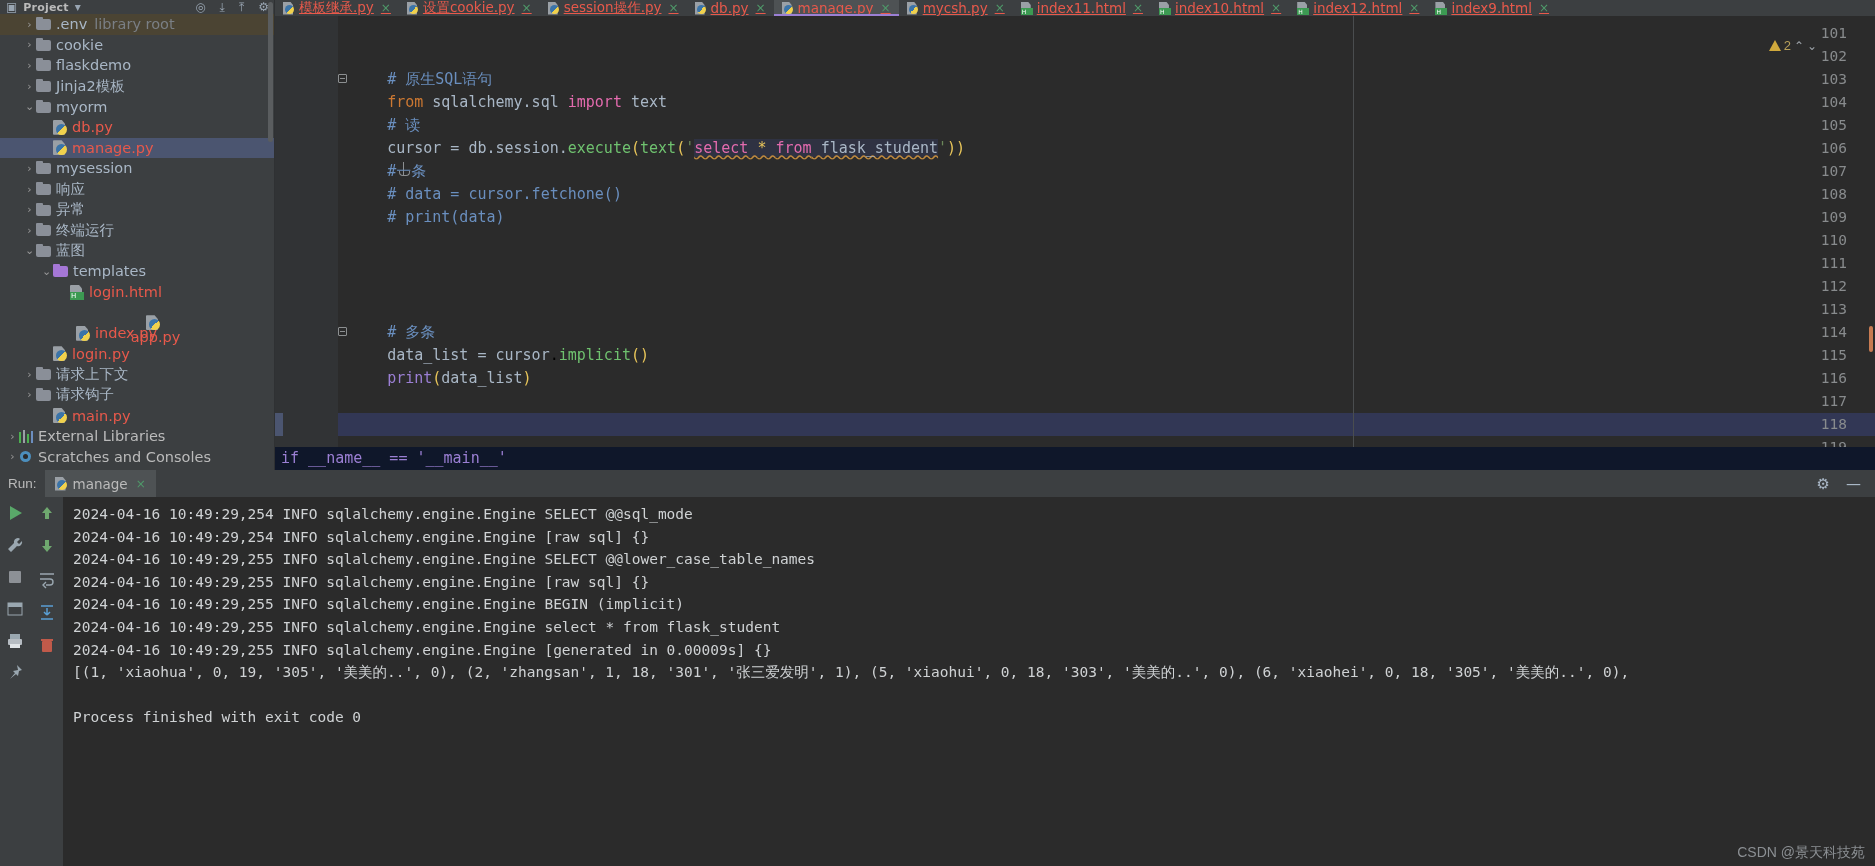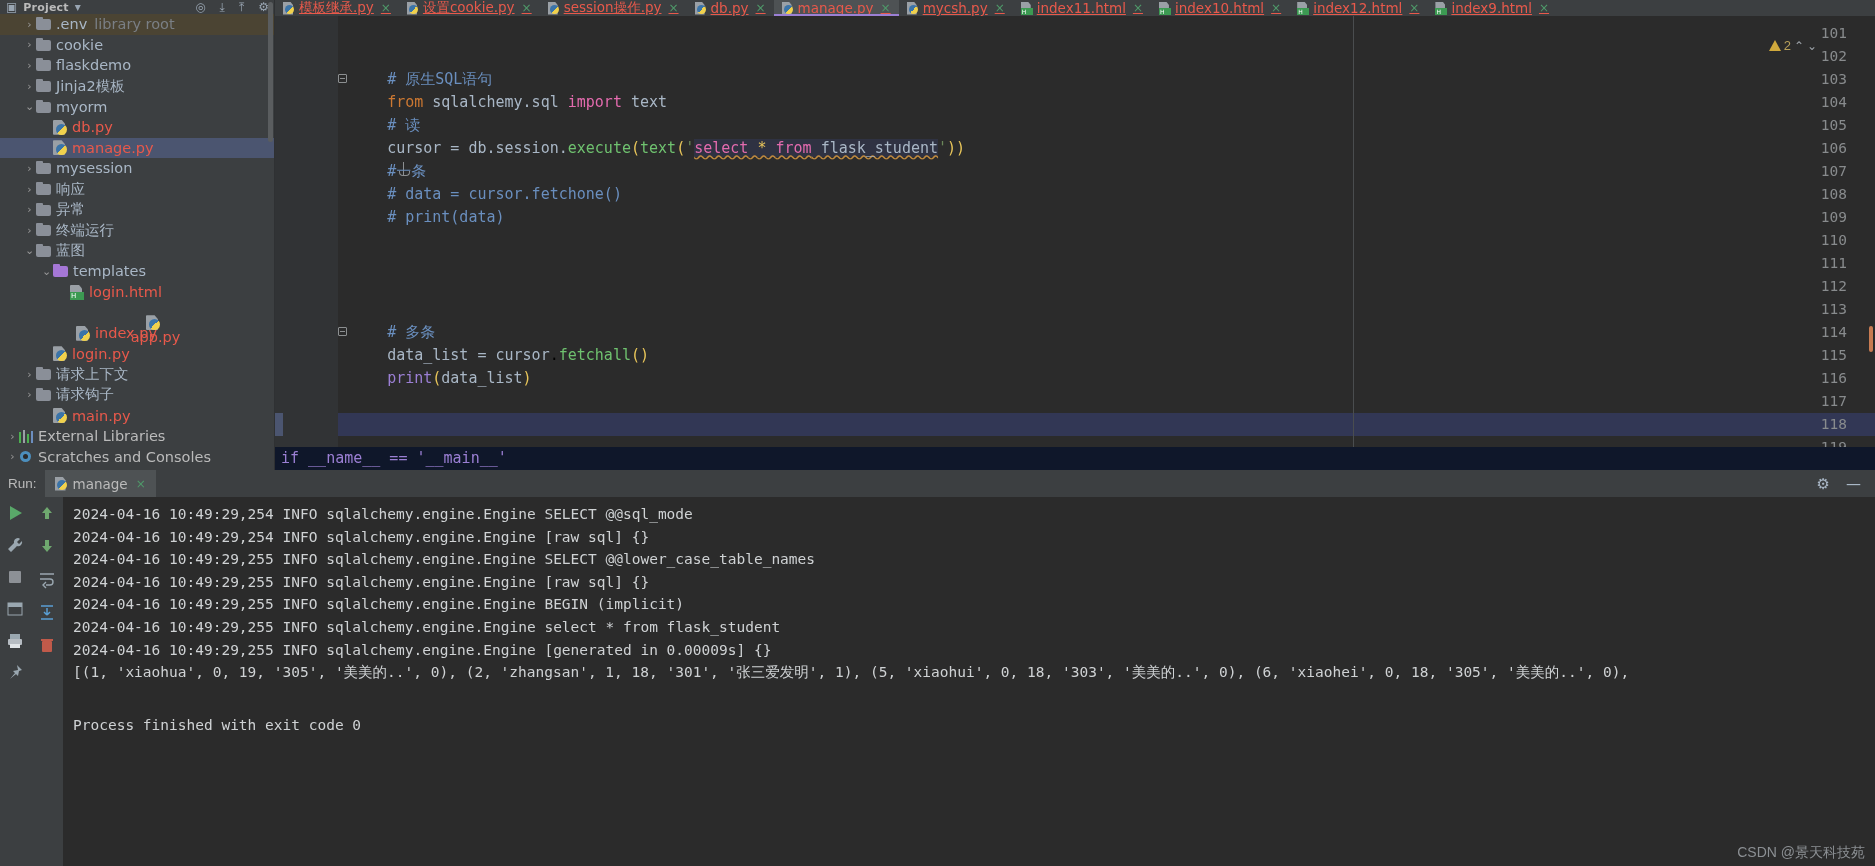--- a/index.html
+++ b/index.html
@@ -267,21 +267,21 @@
     background: #3c3f41; display: flex; flex-direction: column; align-items: center;
     padding-top: 6px; gap: 13px;
   }
 
   .console {
     position: absolute; left: 63px; top: 497px; right: 0; height: 369px;
     background: #2b2b2b; font-family: "DejaVu Sans Mono", monospace;
     font-size: 14.5px; color: #cfd2d4; padding: 6px 0 0 10px; overflow: hidden;
   }
   .cons-line { height: 22.6px; line-height: 22.6px; white-space: pre; }
-  .cons-line.gap { margin-top: 30px; }
+  .cons-line.gap { margin-top: 22px; }
   .watermark {
     position: absolute; right: 10px; bottom: 4px; color: #8b8f93; font-size: 14px;
     font-family: "Liberation Sans", sans-serif;
   }
   .code-last {
     position: absolute; left: 275px; top: 447px; right: 0; height: 23px; background: #0f172a;
   }
 </style>
 </head>
 <body>
@@ -517,21 +517,21 @@
         <div class="cline" style="top: 98px;">    <span class="c-cmt2"># 读</span></div>
         <div class="cline" style="top: 121px;">    <span class="c-txt">cursor</span> <span class="c-txt">=</span> <span class="c-txt">db</span><span class="c-txt">.</span><span class="c-txt">session</span><span class="c-txt">.</span><span class="c-fn">execute</span><span class="c-par">(</span><span class="c-fn">text</span><span class="c-par">(</span><span class="c-str">'</span><span class="sql-hl"><span class="c-sql">select</span> <span class="c-sqlstar">*</span> <span class="c-sql">from</span> <span class="c-txt">flask_student</span></span><span class="c-str">'</span><span class="c-par">)</span><span class="c-par">)</span></div>
         <div class="cline" style="top: 144px;">    <span class="c-cmt2">#一条</span></div>
         <div class="cline" style="top: 167px;">    <span class="c-cmt2"># data = cursor.fetchone()</span></div>
         <div class="cline" style="top: 190px;">    <span class="c-cmt2"># print(data)</span></div>
         <div class="cline" style="top: 213px;"></div>
         <div class="cline" style="top: 236px;"></div>
         <div class="cline" style="top: 259px;"></div>
         <div class="cline" style="top: 282px;"></div>
         <div class="cline" style="top: 305px;">    <span class="c-cmt2"># 多条</span></div>
-        <div class="cline" style="top: 328px;">    <span class="c-txt">data_list</span> <span class="c-txt">=</span> <span class="c-txt">cursor</span>.<span class="c-fn">fetchall</span><span class="c-par">()</span></div>
+        <div class="cline" style="top: 328px;">    <span class="c-txt">data_list</span> <span class="c-txt">=</span> <span class="c-txt">cursor</span>.<span class="c-fn">implicit</span><span class="c-par">()</span></div>
         <div class="cline" style="top: 351px;">    <span class="c-builtin">print</span><span class="c-par">(</span><span class="c-txt">data_list</span><span class="c-par">)</span></div>
         <div class="cline" style="top: 374px;"></div>
         <div class="cline" style="top: 397px;"></div>
         <div class="cline" style="top: 420px;"></div>
       </div>
     <div class="editor-split"></div>
     <div class="ed-scroll-v"></div>
     <div class="warn-badge">
       <span class="warn-tri"></span>
       <span>2</span>

